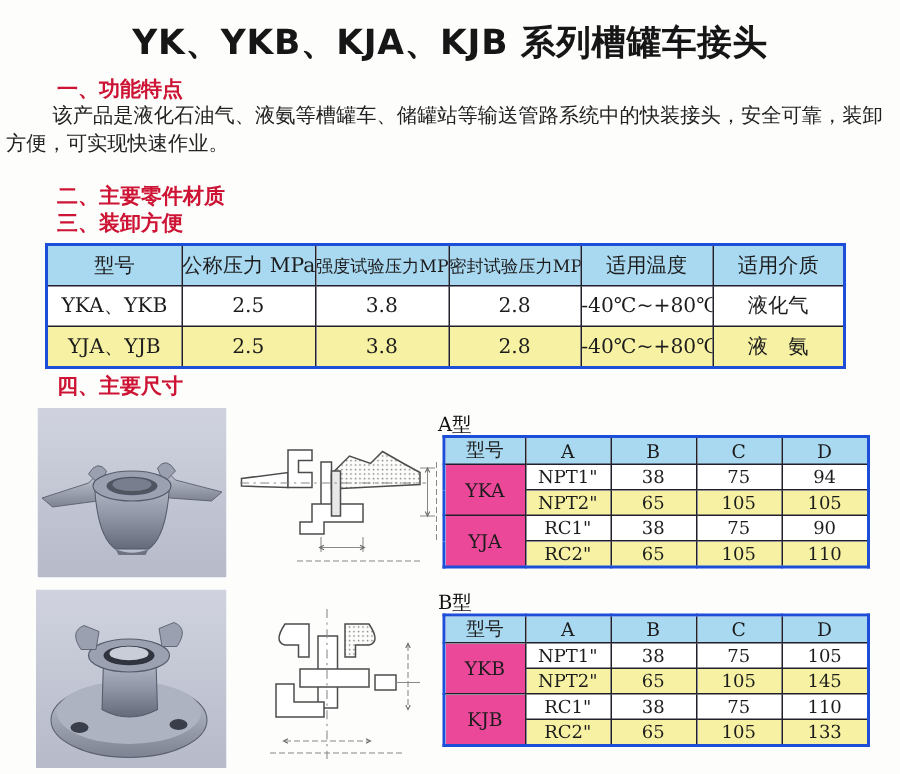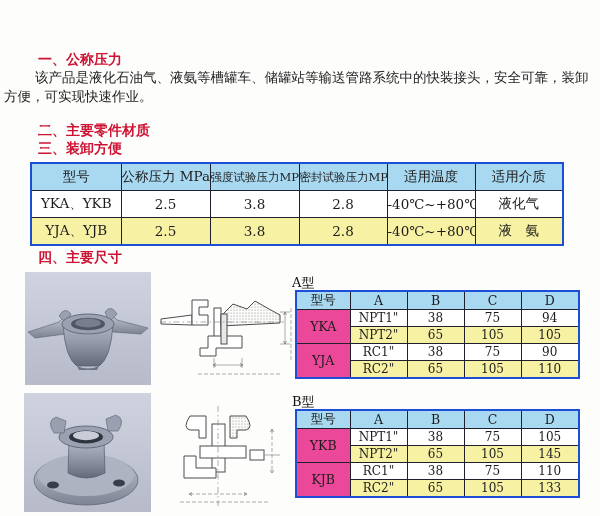--- a/index.html
+++ b/index.html
@@ -48,22 +48,23 @@
   #photoB{left:24px;top:393px;}
   .drawing{position:absolute;}
   #drawA{left:158px;top:282px;}
   #drawB{left:160px;top:402px;}
 </style>
 </head>
 <body>
 
 <div class="page">
 
-
-  <div class="red-h" style="left:38px;top:51px;">一、公称压力</div>
+  <div class="title">YK、YKB、KJA、KJB 系列槽罐车接头</div>
+
+  <div class="red-h" style="left:38px;top:51px;">一、功能特点</div>
   <div class="para">该产品是液化石油气、液氨等槽罐车、储罐站等输送管路系统中的快装接头，安全可靠，装卸方便，可实现快速作业。</div>
 
   <div class="red-h" style="left:38px;top:106px;margin-top:16px;">二、主要零件材质</div>
 
   <div class="red-h" style="left:38px;top:140px;">三、装卸方便</div>
 
   <table class="perf">
     <colgroup>
       <col style="width:90px">
         <col style="width:89px">

